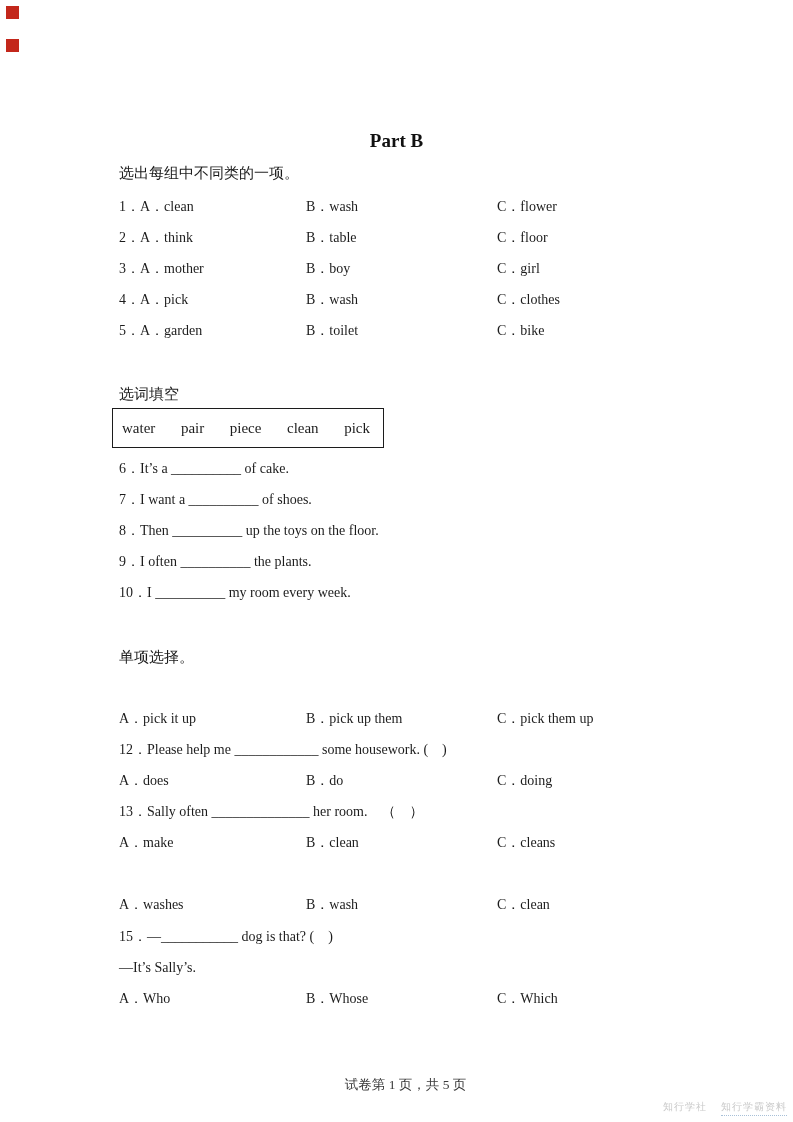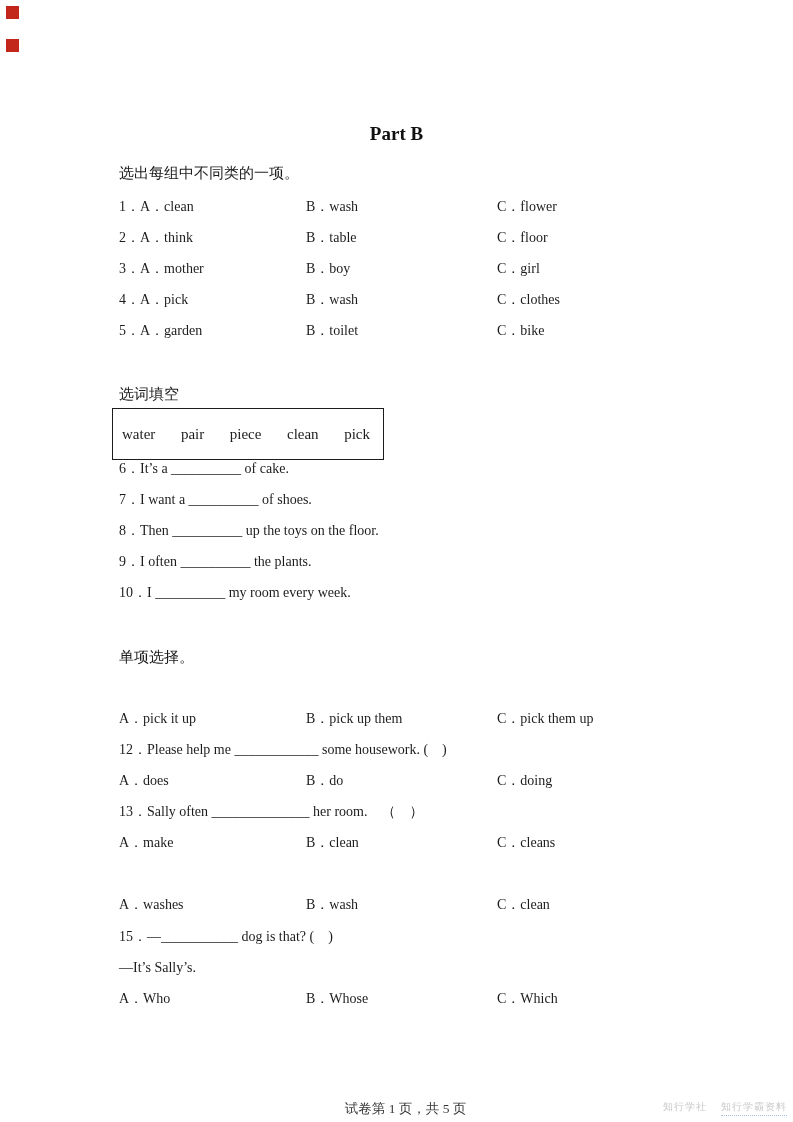--- a/index.html
+++ b/index.html
@@ -10,44 +10,44 @@
     color:#1c1c1c;
   }
   .page{position:relative;width:793px;height:1122px;overflow:hidden;background:#fff;}
 
   .corner-mark{position:absolute;left:6px;width:13px;height:13px;background:#c3271b;}
   .mark-1{top:6px;}
   .mark-2{top:39px;}
 
   .title{
     position:absolute;top:123px;left:0;right:0;
-    margin:0;text-align:center;
+    margin:7px;text-align:center;
     font-size:19px;font-weight:bold;color:#111;
   }
 
   .line{
     position:absolute;left:119px;right:20px;
     font-size:14px;line-height:20px;white-space:nowrap;
   }
   .heading{font-size:15px;}
 
   .col-b{position:absolute;left:187px;}
   .col-c{position:absolute;left:370px;margin-left:8px;}
 
   .word-bank{
     position:absolute;left:112px;top:408px;
-    width:272px;height:52px;
+    width:272px;height:40px;
     border:1.5px solid #1c1c1c;box-sizing:border-box;
     display:flex;align-items:center;justify-content:space-between;
     padding:0 13px 0 9px;
     font-size:15px;
   }
 
   .footer{
-    position:absolute;left:0;right:0;top:1100px;
+    position:absolute;left:0;right:0;top:1076px;
     text-align:center;font-size:13.5px;color:#3a3a3a;margin-left:18px;
   }
 
   .watermark{
     position:absolute;right:6px;top:1100px;
     display:flex;gap:14px;
     font-family:"Liberation Sans","DejaVu Sans",sans-serif;
     font-size:10px;color:#c9c9c9;letter-spacing:1px;
   }
   .watermark .wm-right{border-bottom:1px dotted #a8c0d8;padding-bottom:1px;}

